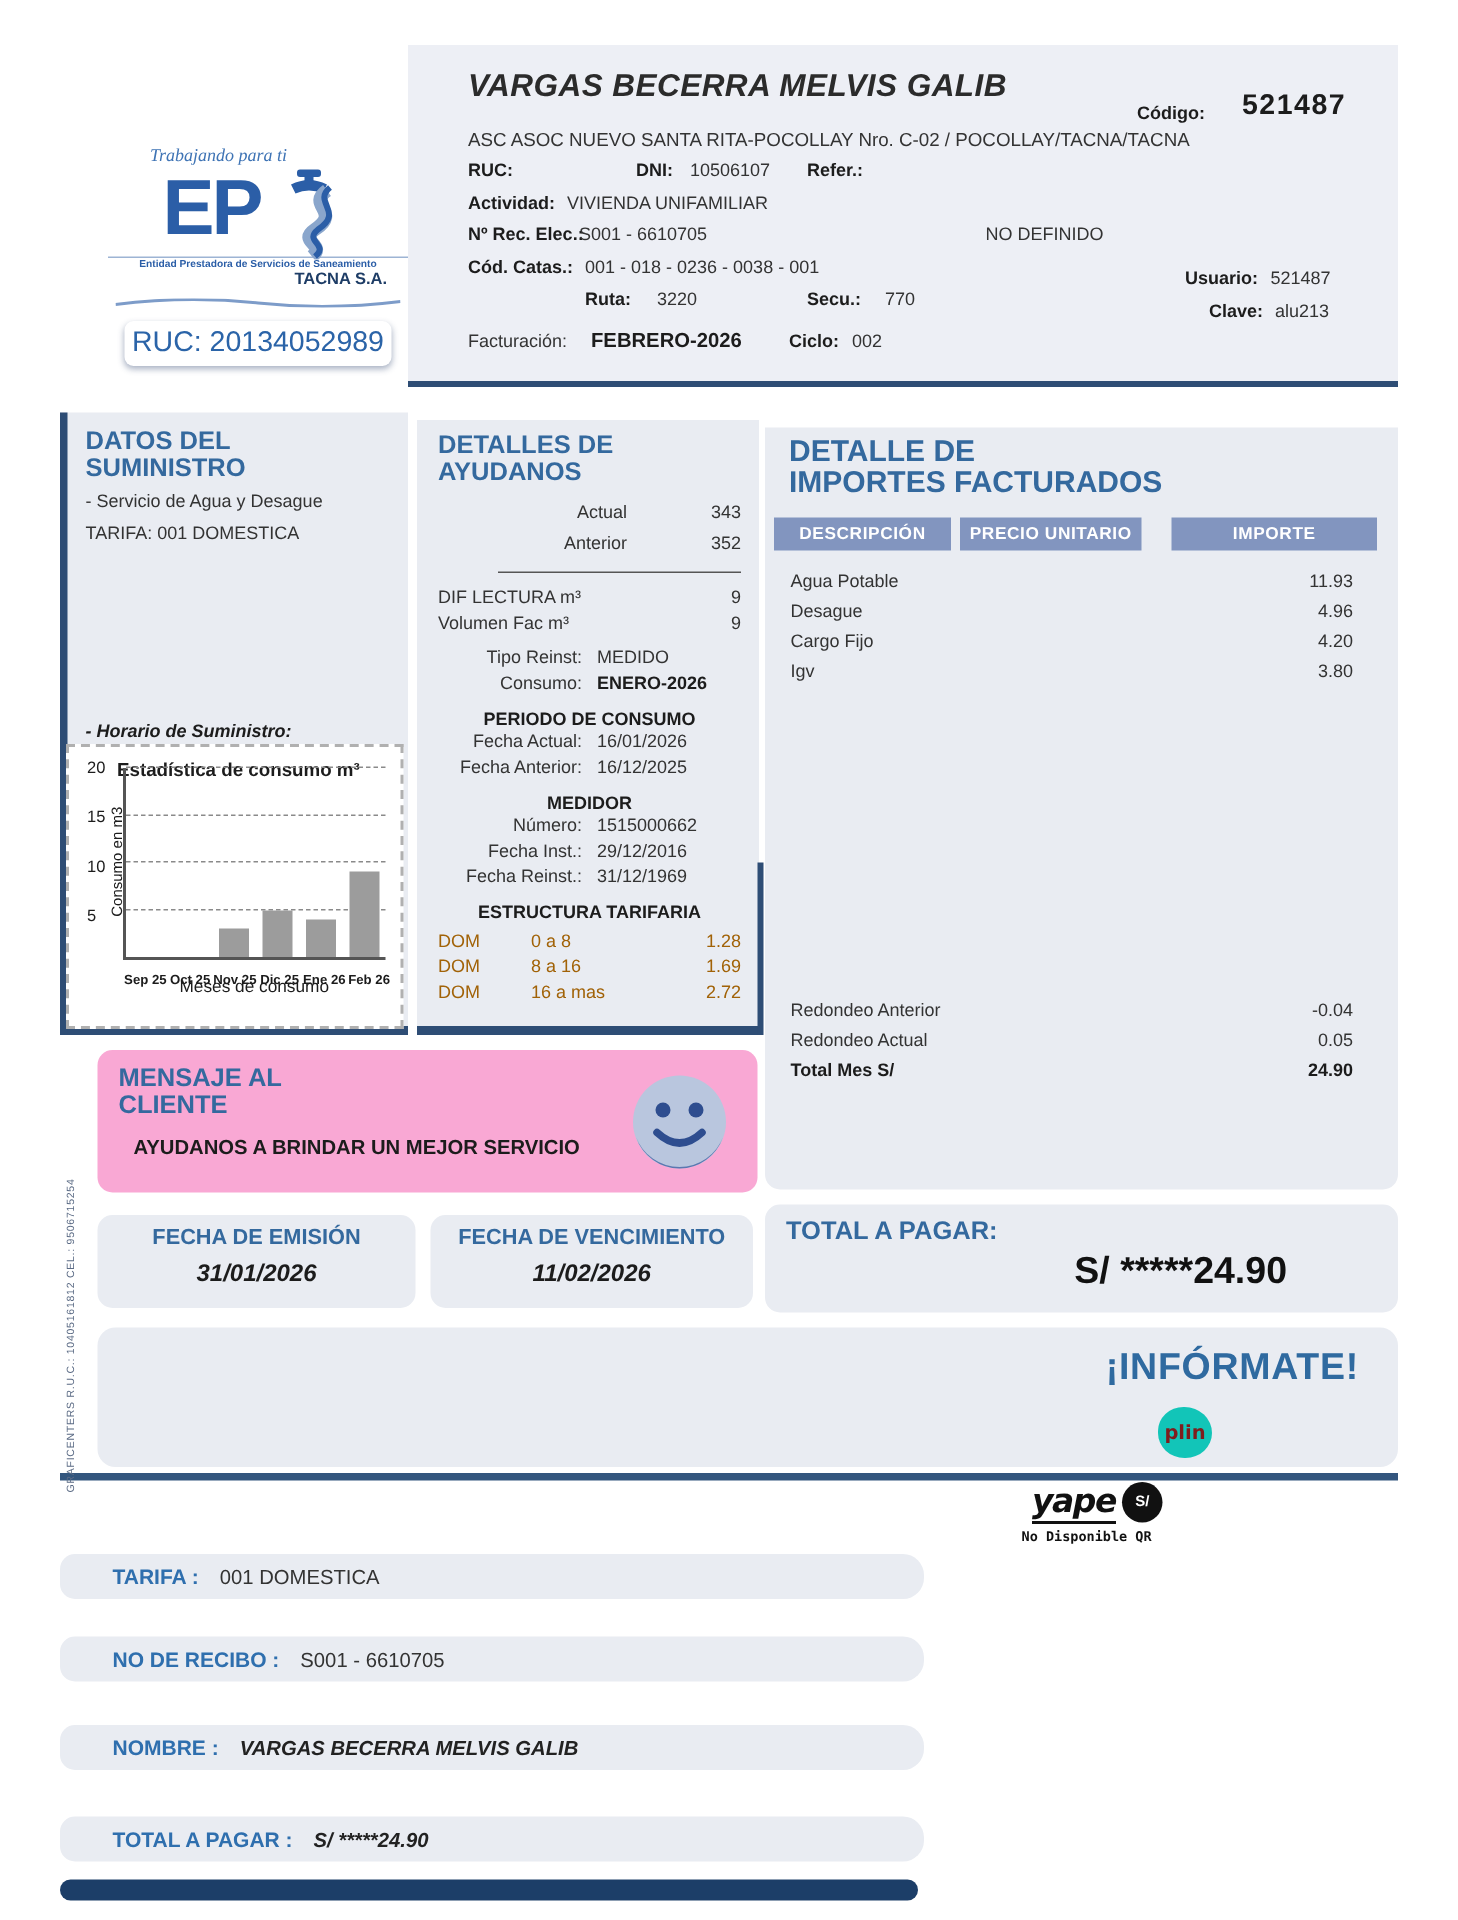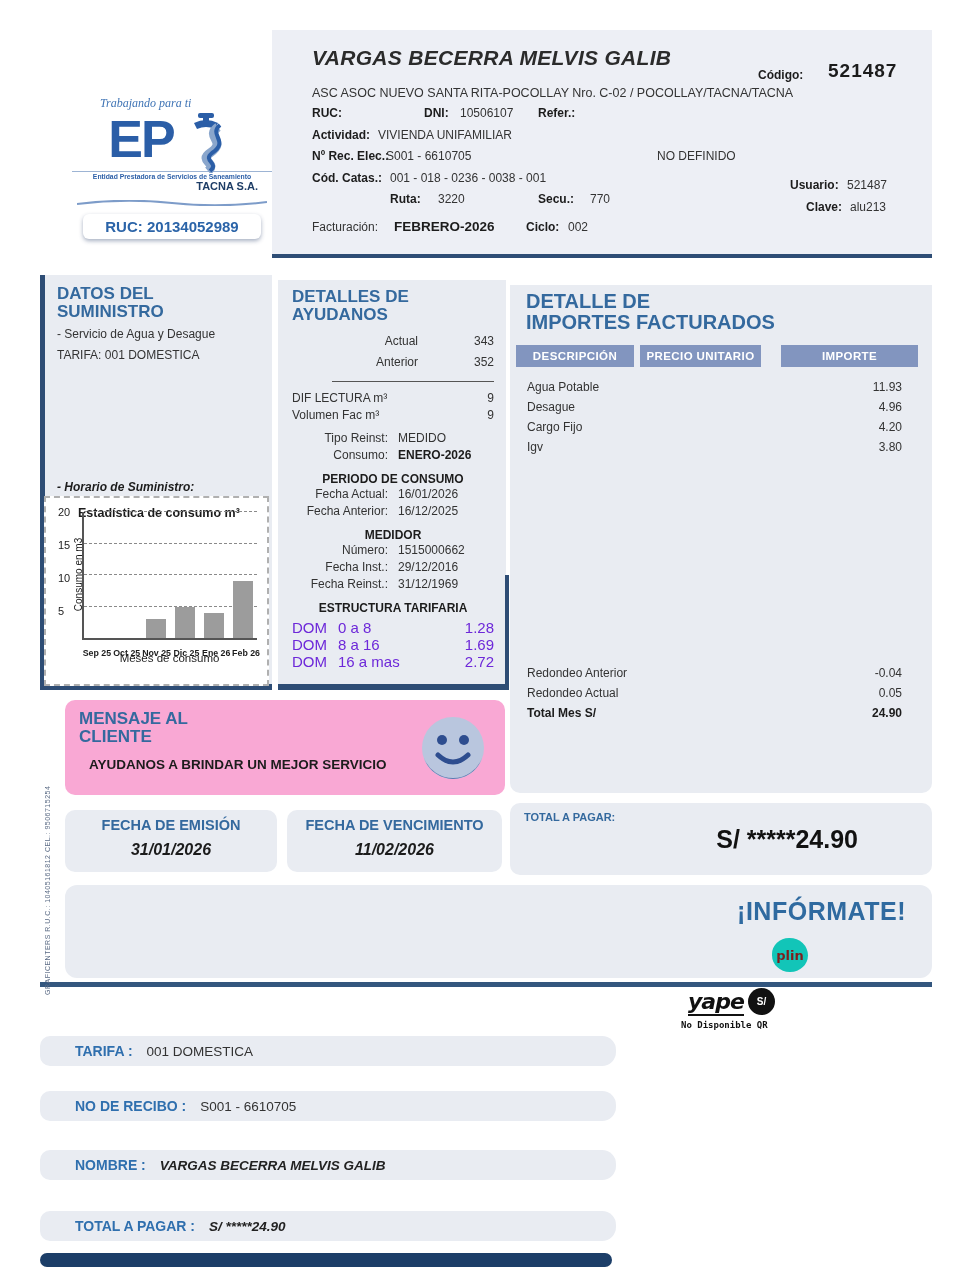--- a/index.html
+++ b/index.html
@@ -17,21 +17,21 @@
   .fval { font-size:12px; color:#333; }
 
   
   .logo-wrap { left:72px; top:96px; width:200px; height:138px; text-align:center; }
   .logo-tagline { font-family:"Liberation Serif", serif; font-style:italic; color:#3f74b5; font-size:12px; text-align:left; padding-left:28px; }
   .logo-row { display:flex; align-items:flex-start; justify-content:center; height:62px; }
   .logo-ep { font-size:52px; font-weight:bold; color:#2b5ea7; line-height:56px; letter-spacing:-2px; font-family:"Liberation Sans", sans-serif; }
   .logo-sub { font-size:6.8px; color:#2b5ea7; font-weight:bold; border-top:1px solid #9db4d4; padding-top:1px; margin-top:-2px; }
   .logo-company { font-size:11px; font-weight:bold; color:#1e3d66; text-align:right; padding-right:14px; }
   .logo-wave { height:6px; }
-  .ruc-chip { margin:4px auto 0; width:178px; background:#fff; border-radius:6px; box-shadow:0 2px 4px rgba(60,80,120,.45); font-size:15px; font-weight:bold; color:#2b64a8; padding:4px 0; }
+  .ruc-chip { margin:4px auto 0; width:178px; background:#fff; border-radius:6px; box-shadow:0 2px 4px rgba(60,80,120,.45); font-size:19px; font-weight:normal; color:#2b64a8; padding:4px 0; }
 
   
   .sec-title { color:#34699e; font-weight:bold; line-height:1.04; }
 
   
   .colA { left:40px; top:275px; width:232px; height:415px; background:#e9ecf2; border-left:5px solid #2e4d75; border-bottom:6px solid #2e4d75; }
   .colA-inner { padding:10px 10px 0 12px; }
   .small-line { font-size:12px; color:#333; margin-top:7px; }
   .bold-line { font-size:12px; color:#1c1c1c; font-weight:bold; margin-top:7px;font-style:italic; }
 
@@ -51,21 +51,21 @@
   
   .colB { left:278px; top:280px; width:228px; height:410px; background:#e9ecf2; border-bottom:6px solid #2e4d75; padding:8px 12px 0 14px; }
   .colB-sep { position:absolute; left:505px; top:575px; width:4px; height:115px; background:#2e4d75; }
   .crow { display:flex; font-size:12px; color:#333; line-height:17px; }
   .crow .l-right { flex:1; text-align:right; padding-right:14px; }
   .crow .l-left { flex:1; text-align:left; }
   .crow .v-right { width:62px; text-align:right; }
   .crow .v-left { width:96px; text-align:left; }
   .ctr-bold { text-align:center; font-weight:bold; color:#1c1c1c; font-size:12px; margin-top:8px; }
   .hline { border-top:1.5px solid #555; margin:10px 0 8px 40px; }
-  .trow { display:flex; font-size:15px; color:#6d28d9; line-height:17px; }
+  .trow { display:flex; font-size:12px; color:#a16207; line-height:17px;gap:16px; }
   .trow .t1 { width:46px; } .trow .t2 { flex:1; } .trow .t3 { width:52px; text-align:right; }
 
   
   .colC { left:510px; top:285px; width:422px; height:508px; background:#e9ecf2; border-radius:0 0 10px 10px; padding:6px 0 0 0; }
   .colC .sec-title { font-size:20px; padding-left:16px; }
   .chips { display:flex; gap:6px; padding:12px 14px 0 6px; }
   .chip { background:#8295bf; color:#fff; font-weight:bold; font-size:11.5px; text-align:center; padding:5px 0; letter-spacing:0.4px; }
   .chip1 { width:118px; } .chip2 { width:121px; } .chip3 { width:105px; margin-left:14px; flex:1; }
   .irow { display:flex; font-size:12px; color:#333; line-height:20px; padding:0 30px 0 17px; }
   .irow .d { flex:1; } .irow .v { text-align:right; }
@@ -75,21 +75,21 @@
   .mensaje { left:65px; top:700px; width:440px; height:95px; background:#f9a8d4; border-radius:10px; padding:10px 14px; }
   .mensaje .sec-title { font-size:17px; }
   .mensaje-text { font-size:13.5px; font-weight:bold; color:#1c1c1c; margin-top:12px; padding-left:10px; }
   .smiley { position:absolute; right:18px; top:14px; }
 
   
   .fecha-box { top:810px; height:62px; background:#e9ecf2; border-radius:10px; text-align:center; padding-top:8px; }
   .fecha-box .sec-title { font-size:14.5px; }
   .fecha-val { font-size:16px; font-weight:bold; font-style:italic; color:#1c1c1c; margin-top:8px; }
   .total-box { left:510px; top:803px; width:422px; height:72px; background:#e9ecf2; border-radius:10px; padding:8px 14px; }
-  .total-label { font-size:11px; font-weight:bold; color:#34699e; }
+  .total-label { font-size:17px; font-weight:bold; color:#34699e; }
   .total-val { text-align:right; font-size:25px; font-weight:bold; color:#111; margin-top:2px; padding-right:60px; }
 
   
   .informate { left:65px; top:885px; width:867px; height:93px; background:#e9ecf2; border-radius:12px; }
   .informate-text { position:absolute; right:26px; top:12px; font-size:25px; font-weight:bold; color:#2f6aa0; letter-spacing:0.5px; }
   .sep-line { left:40px; top:982px; width:892px; height:5px; background:#33567e; }
 
   
   .yape-text { left:688px; top:990px; font-size:22px; font-weight:bold; font-style:italic; color:#111; font-family:"DejaVu Sans", sans-serif; letter-spacing:-1px; border-bottom:2px solid #111; line-height:24px; }
   .yape-circle { left:748px; top:988px; width:27px; height:27px; background:#111; border-radius:50%; color:#fff; font-size:10px; font-weight:bold; display:flex; align-items:center; justify-content:center; }

